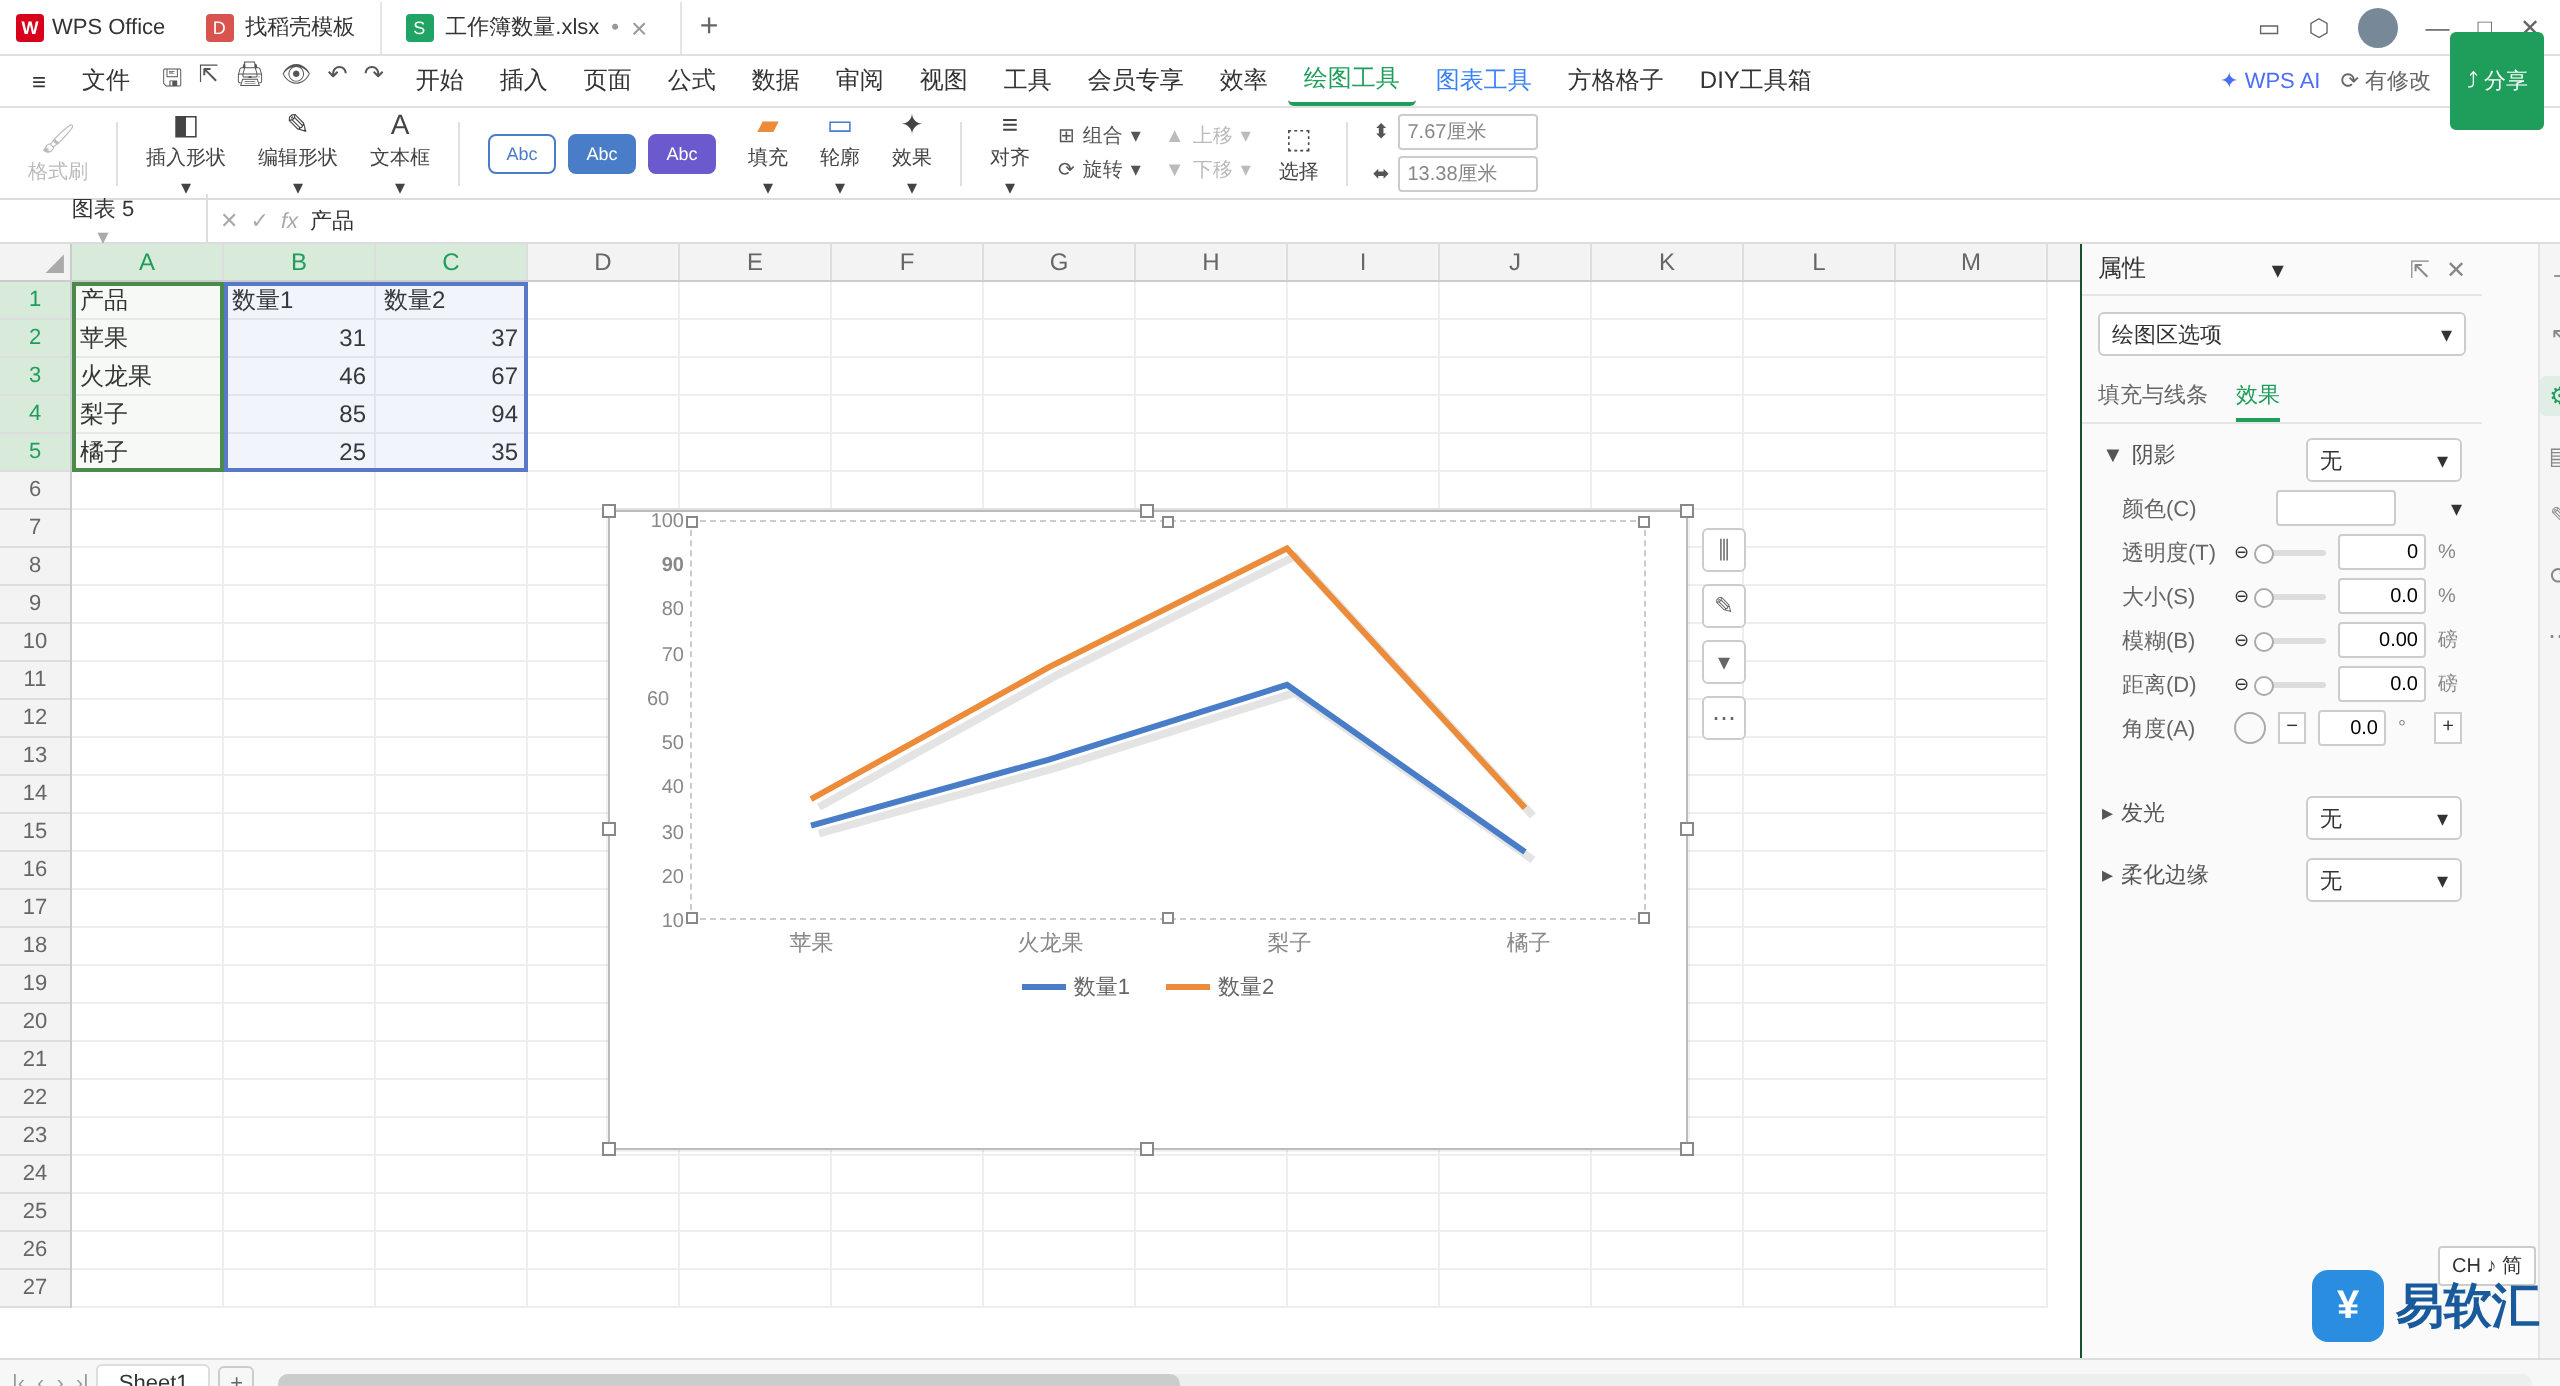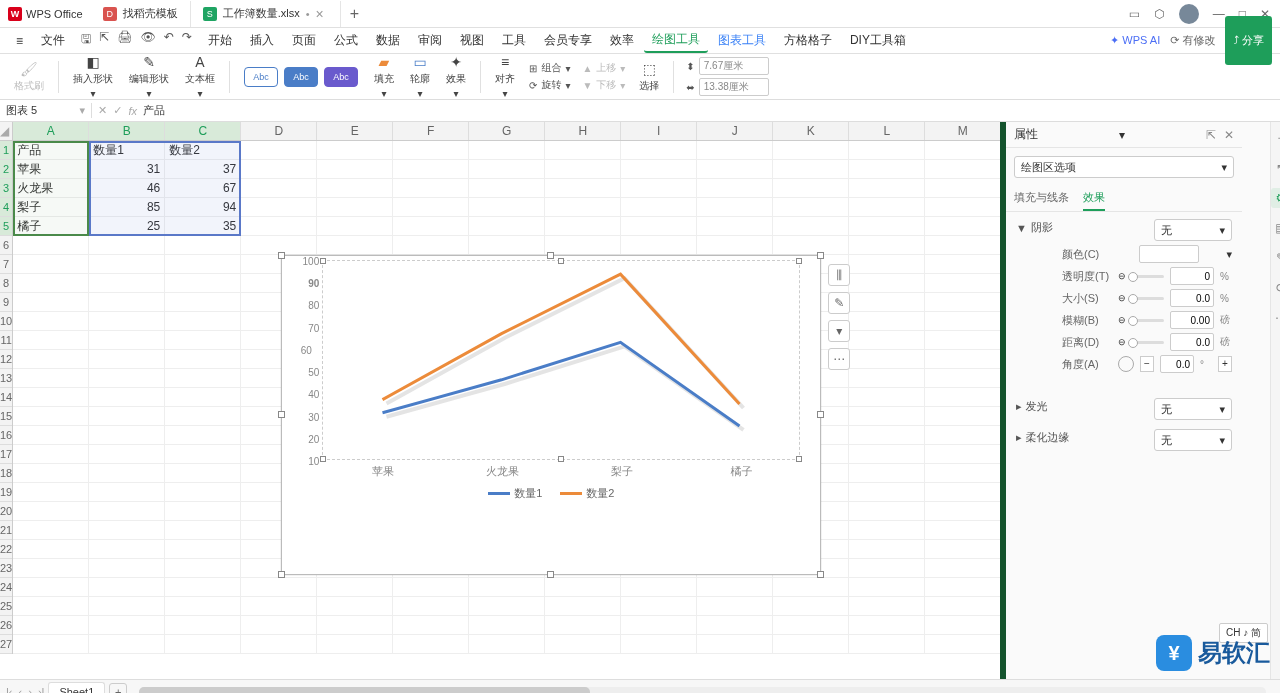--- a/index.html
+++ b/index.html
@@ -42,44 +42,44 @@
 .preset-box { width: 34px; height: 20px; border: 1px solid #4a7dc7; border-radius: 4px; display: flex; align-items: center; justify-content: center; font-size: 9px; cursor: pointer; }
 .preset-box.p1 { background: #fff; color: #4a7dc7; }
 .preset-box.p2 { background: #4a7dc7; color: #fff; }
 .preset-box.p3 { background: #6a5acd; color: #fff; border-color: #6a5acd; }
 .small-ctrl { display: flex; flex-direction: column; gap: 3px; font-size: 10px; color: #555; padding: 0 4px; }
 .small-ctrl .row { display: flex; align-items: center; gap: 4px; cursor: pointer; }
 .size-input { width: 70px; height: 18px; border: 1px solid #ccc; border-radius: 2px; padding: 0 4px; font-size: 10px; display: flex; align-items: center; color: #888; }
 
 
 .formula-bar { height: 22px; background: #fff; display: flex; align-items: center; border-bottom: 1px solid #ddd; font-size: 11px; }
-.name-box { width: 92px; border-right: 1px solid #ddd; padding: 0 6px; display: flex; align-items: center; justify-content: space-between; }
+.name-box { width: 104px; border-right: 1px solid #ddd; padding: 0 6px; display: flex; align-items: center; justify-content: space-between; flex-direction: column; }
 .fx-area { display: flex; align-items: center; gap: 6px; padding: 0 6px; color: #aaa; }
 .fx-text { color: #333; }
 
 
 .main { display: flex; height: 557px; }
 .sheet-area { flex: 1; background: #fff; position: relative; overflow: hidden; }
-.right-panel { width: 280px; background: #fafafa; border-left: 6px solid #14532d; display: flex; gap: 28px; }
+.right-panel { width: 240px; background: #fafafa; border-left: 1px solid #14532d; display: flex; gap: 28px; }
 .right-tools { width: 30px; background: #f5f5f5; border-left: 1px solid #e5e5e5; display: flex; flex-direction: column; align-items: center; padding-top: 6px; gap: 10px; }
 .right-tools .tool { width: 20px; height: 20px; display: flex; align-items: center; justify-content: center; color: #888; cursor: pointer; border-radius: 3px; }
 .right-tools .tool.active { background: #e0eee5; color: #1e9e5a; }
 .prop-col { flex: 1; padding: 0; }
 .prop-head { height: 26px; display: flex; align-items: center; justify-content: space-between; padding: 0 8px; border-bottom: 1px solid #e5e5e5; font-size: 12px; }
 .prop-head-right { display: flex; gap: 8px; color: #888; }
 .prop-sub { padding: 8px; }
 .dropdown { height: 22px; border: 1px solid #ccc; border-radius: 3px; padding: 0 6px; display: flex; align-items: center; justify-content: space-between; font-size: 11px; background: #fff; cursor: pointer; }
 .prop-tabs { display: flex; gap: 14px; padding: 4px 8px 0; font-size: 11px; border-bottom: 1px solid #e5e5e5; }
 .prop-tab { padding-bottom: 4px; cursor: pointer; color: #666; }
 .prop-tab.active { color: #1e9e5a; border-bottom: 2px solid #1e9e5a; }
 .prop-section { padding: 8px 10px; font-size: 11px; }
 .sec-head { display: flex; align-items: center; gap: 4px; cursor: pointer; color: #555; }
 .sec-body { padding: 6px 0 6px 10px; }
 .field-row { display: flex; align-items: center; justify-content: space-between; margin: 4px 0; gap: 6px; }
-.field-label { color: #666; width: 50px; margin-left: 36px; }
+.field-label { color: #666; width: 50px; }
 .slider { flex: 1; height: 3px; background: #ddd; position: relative; border-radius: 2px; }
 .slider::before { content: ''; width: 8px; height: 8px; background: #fff; border: 1px solid #aaa; border-radius: 50%; position: absolute; left: -4px; top: -3px; }
 .num-input { width: 44px; height: 18px; border: 1px solid #ccc; border-radius: 2px; text-align: right; padding: 0 3px; font-size: 10px; }
 .unit { width: 12px; color: #888; font-size: 10px; }
 .color-box { width: 60px; height: 18px; border: 1px solid #ccc; background: #fff; border-radius: 2px; cursor: pointer; }
 .angle-dial { width: 16px; height: 16px; border: 1px solid #aaa; border-radius: 50%; }
 .spin { width: 14px; height: 16px; border: 1px solid #ccc; text-align: center; line-height: 14px; font-size: 10px; cursor: pointer; background: #fff; }
 
 
 .col-headers { display: flex; height: 19px; background: #f3f3f3; border-bottom: 1px solid #ccc; position: sticky; top: 0; }

